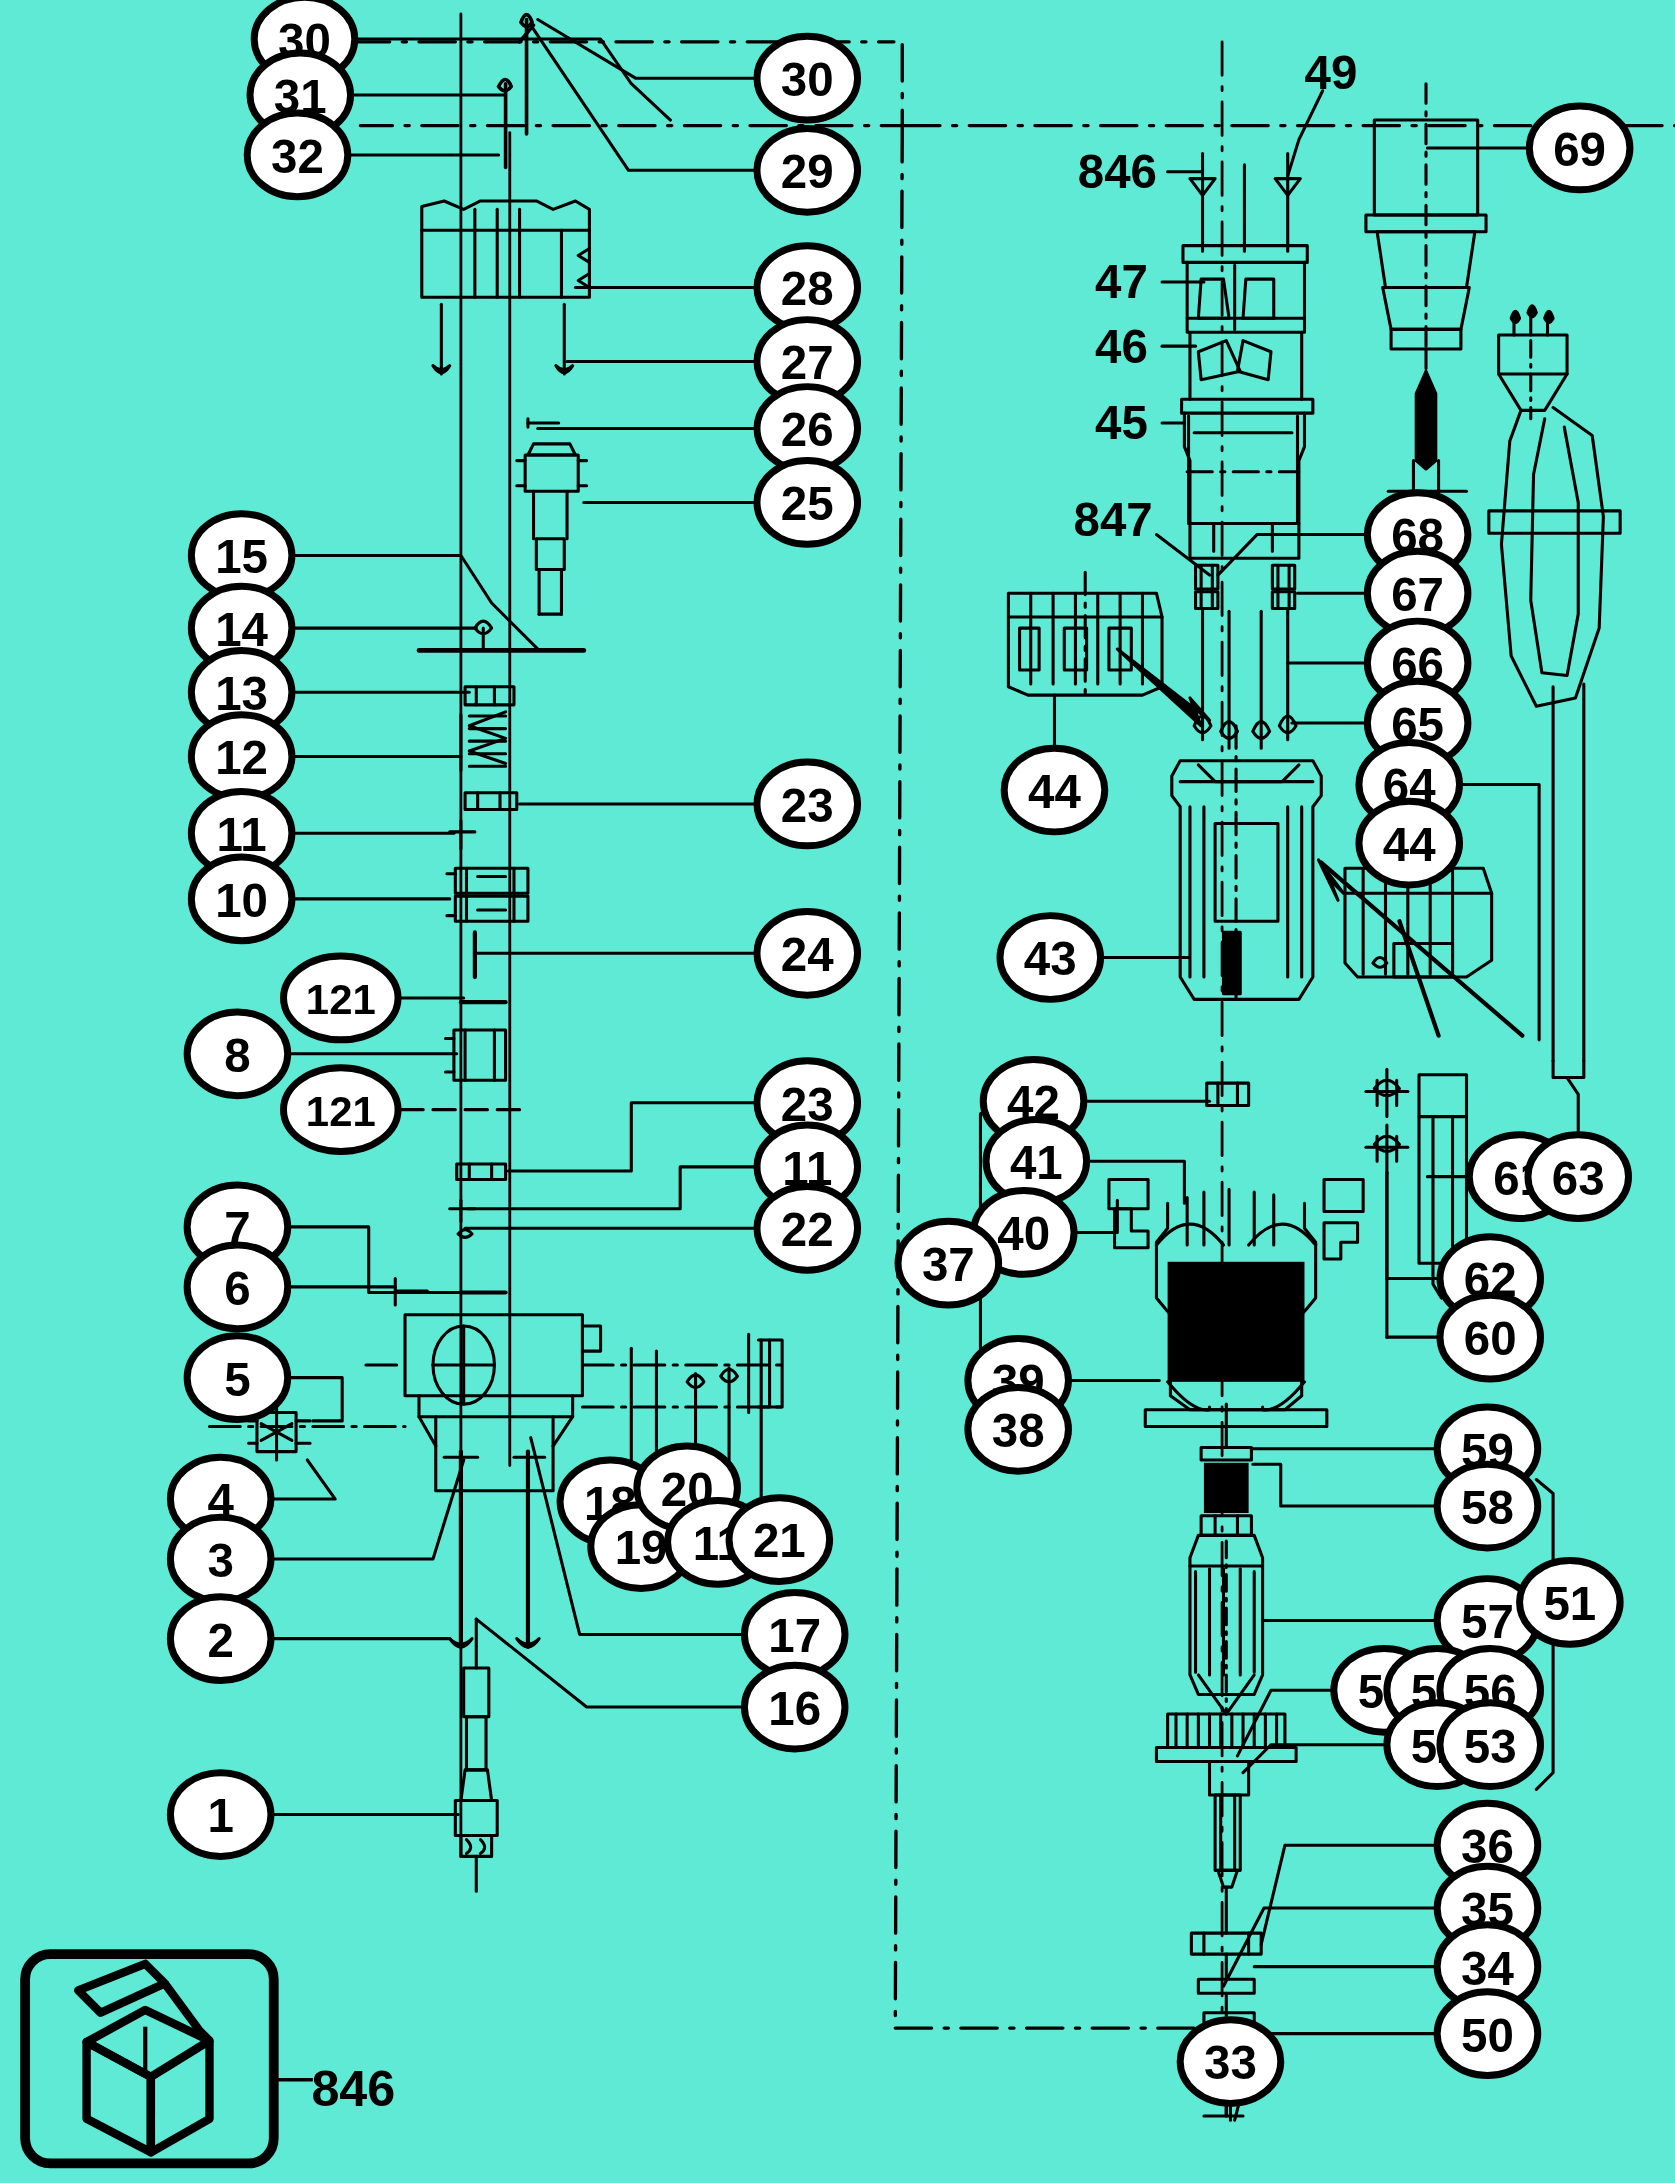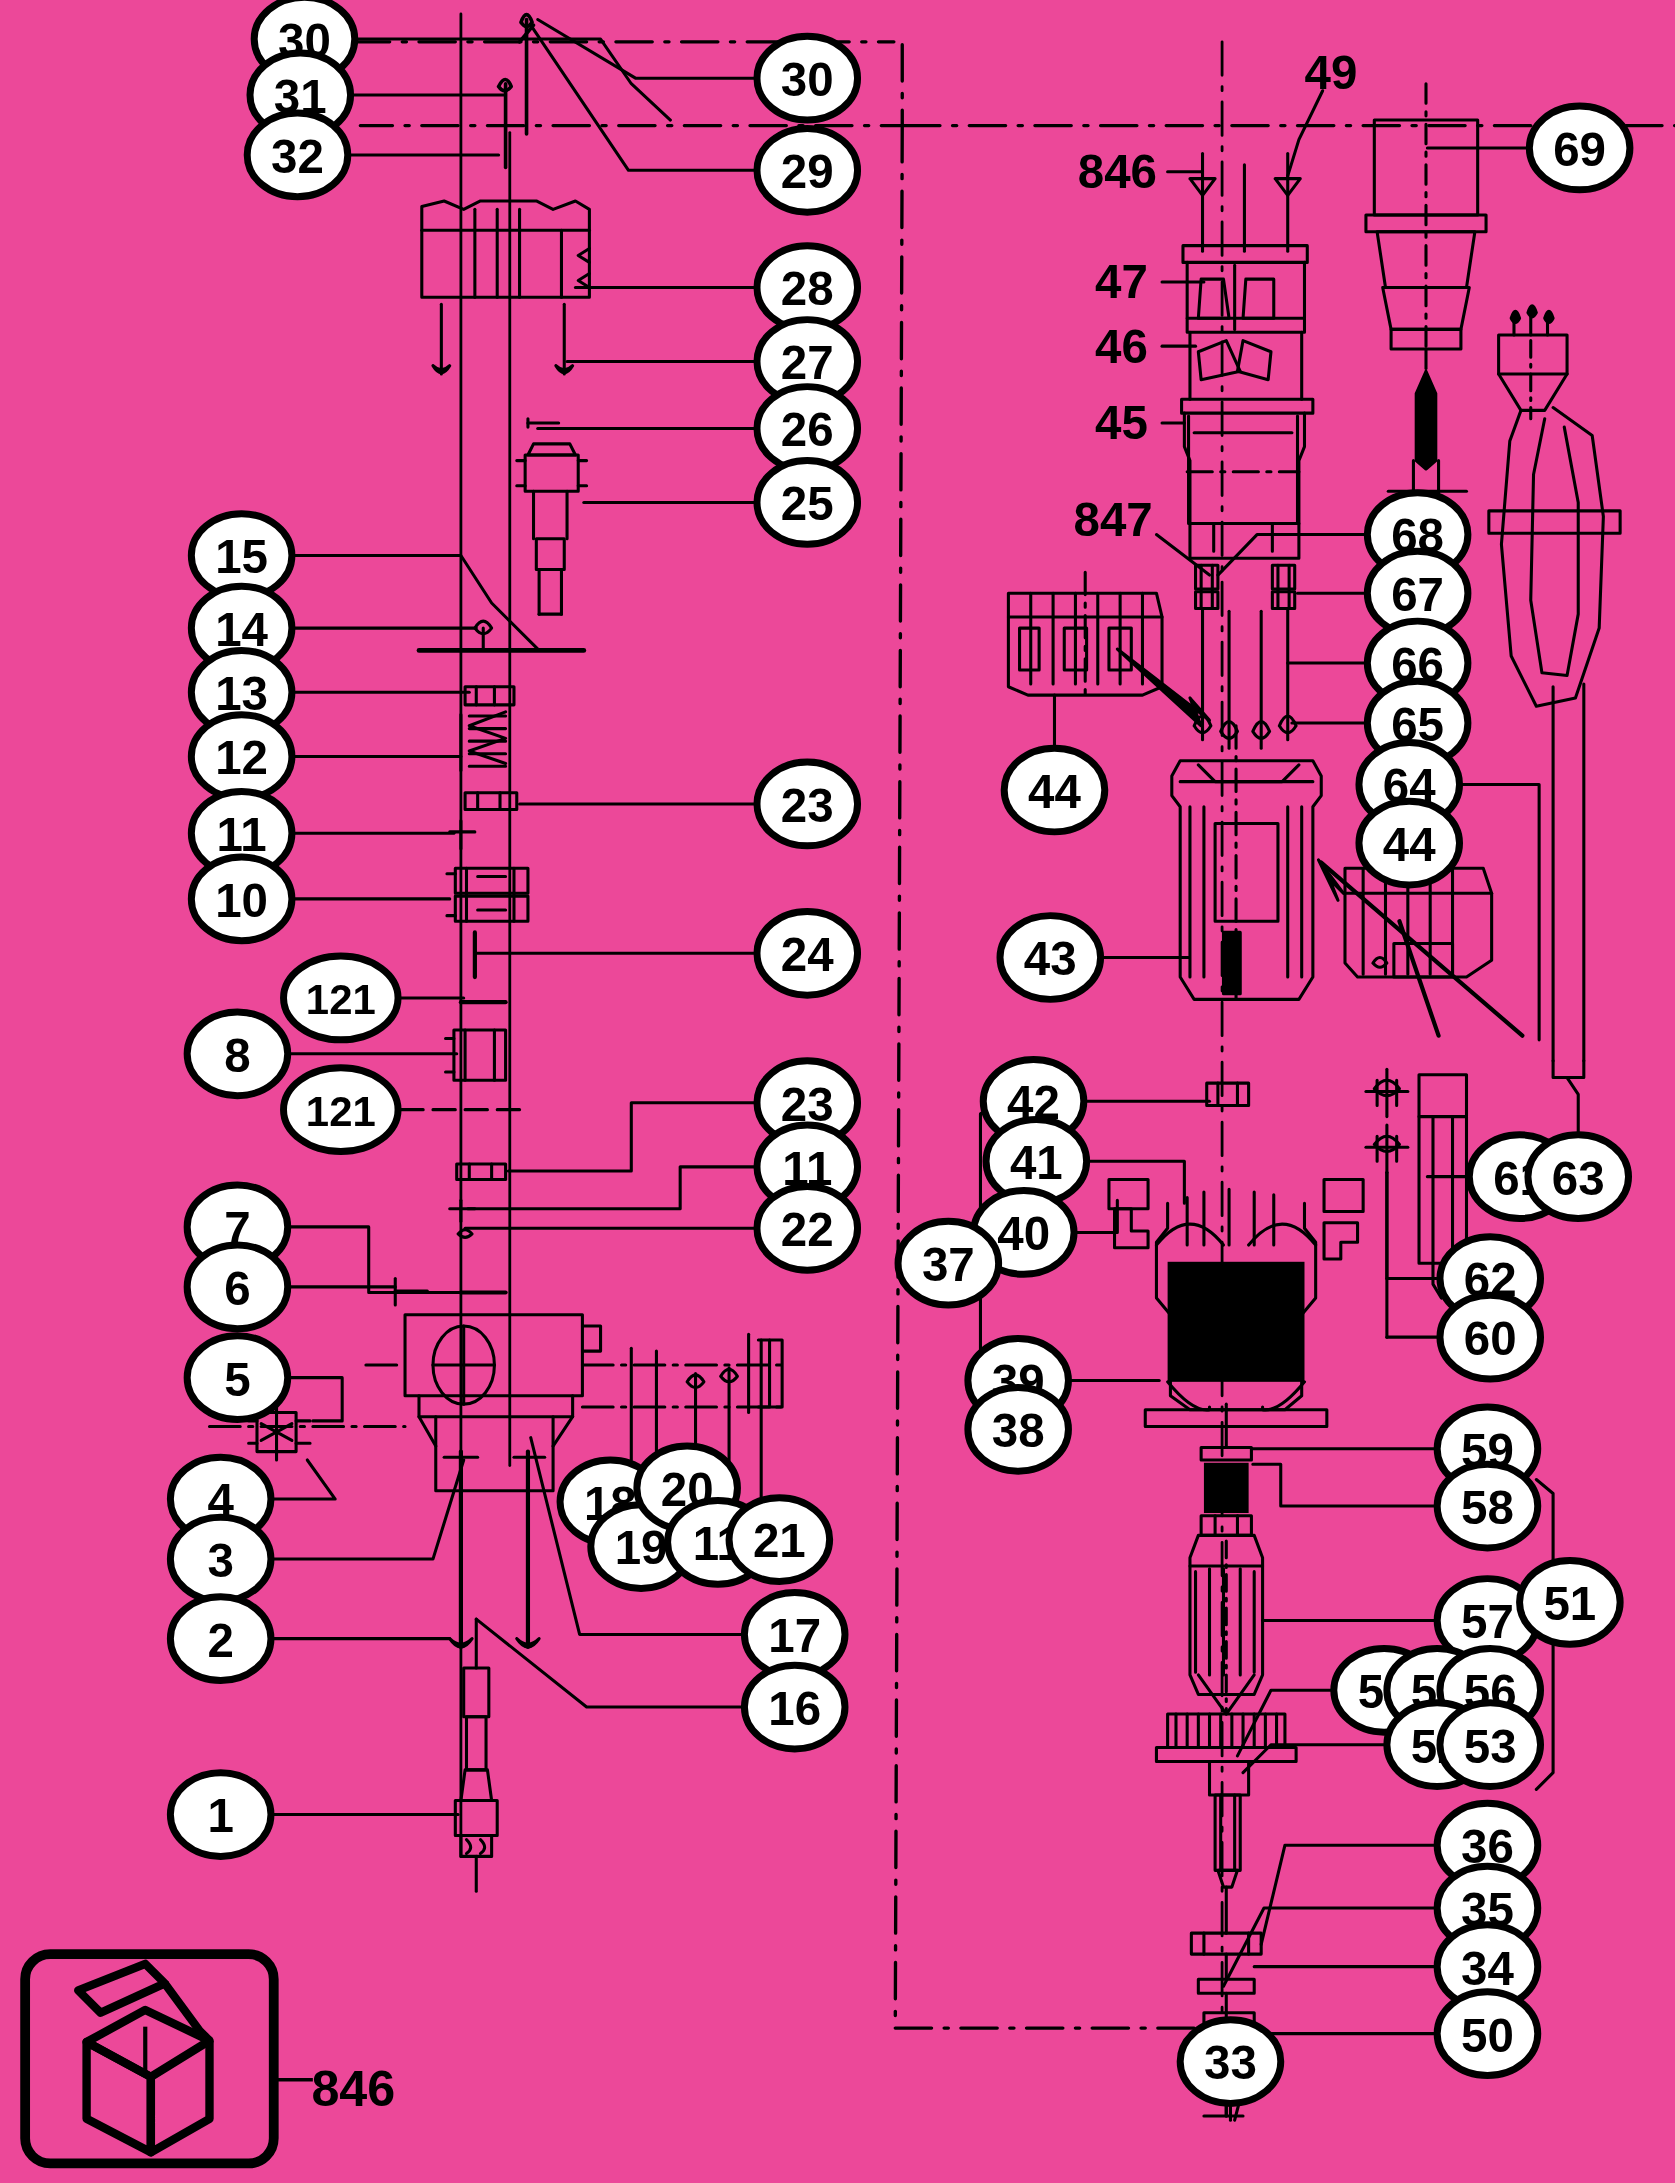--- a/index.html
+++ b/index.html
@@ -1,17 +1,17 @@
 <!DOCTYPE html>
 <html style="font-size:8.7px"><head>
 <meta charset="utf-8">
 <style>
   html,body{margin:0;padding:0;background:#ffffff;}
   body{font-family:"Liberation Sans",sans-serif;}
-  #sheet{position:relative;width:1676px;height:2183px;background:#ec4899;overflow:hidden;}
+  #sheet{position:relative;width:1676px;height:2183px;background:#5eead4;overflow:hidden;}
   #svgroot{position:absolute;left:0;top:0;width:1676px;height:2183px;}
   .cal text{font-family:"Liberation Sans",sans-serif;font-weight:bold;fill:#000;text-anchor:middle;dominant-baseline:central;}
   .plaintxt{font-family:"Liberation Sans",sans-serif;font-weight:bold;fill:#000;text-anchor:middle;dominant-baseline:central;}
 </style>
 </head>
 <body>
 
 <div id="sheet">
 <svg id="svgroot" viewBox="0 0 1200 1564" preserveAspectRatio="none" xmlns="http://www.w3.org/2000/svg">
 

